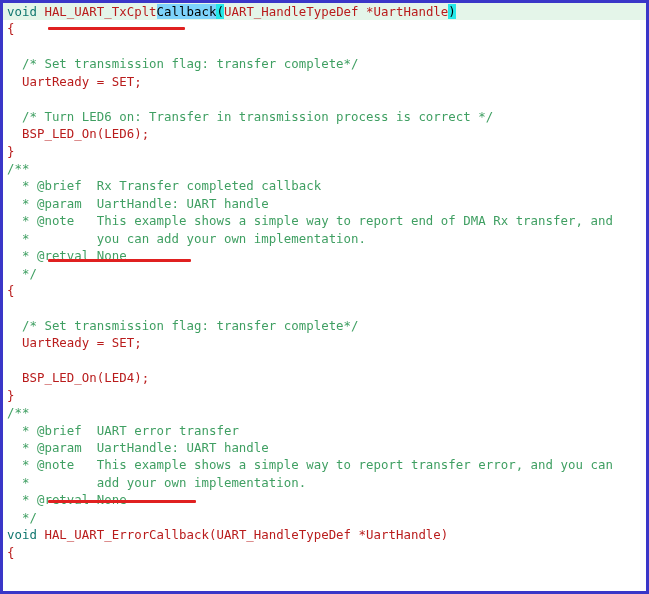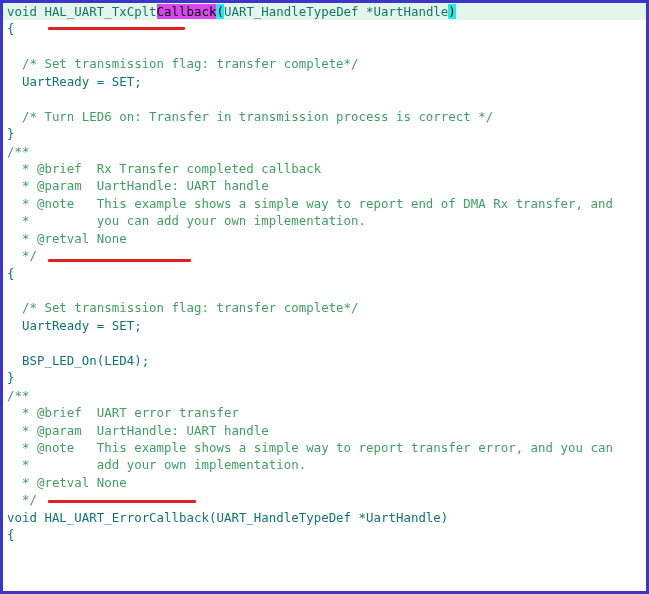--- a/index.html
+++ b/index.html
@@ -35,22 +35,22 @@
     letter-spacing: 0.02px;
     color: #000000;
     padding-left: 4px;
     box-sizing: border-box;
   }
   .code-line.current {
     background: #e4f5e9;
   }
   .tok-kw       { color: #0f766e; }
   .tok-comment  { color: #3f9f62; text-align: right; }
-  .tok-plain    { color: #0f766e; text-align: right; }
-  .tok-sel      { background: #d946ef; color: #000000; text-align: center; }
+  .tok-plain    { color: #b91c1c; text-align: right; }
+  .tok-sel      { background: #7dd3fc; color: #000000; text-align: center; }
   .tok-caret    { background: #25e8e8; color: #000000; }
 
   .underline-mark {
     position: absolute;
     height: 3px;
     background: #e02020;
     border-radius: 1px;
     pointer-events: none;
   }
 </style>
@@ -59,20 +59,21 @@
 
 <div id="editor-window">
   <div id="code-area">
       <div class="code-line current"><span class="tok-kw">void</span><span class="tok-plain"> </span><span class="tok-plain">HAL_UART_TxCplt</span><span class="tok-sel">Callback</span><span class="tok-caret">(</span><span class="tok-plain">UART_HandleTypeDef *UartHandle</span><span class="tok-caret">)</span></div>
       <div class="code-line"><span class="tok-plain">{</span></div>
       <div class="code-line"><span class="tok-plain"></span></div>
       <div class="code-line"><span class="tok-comment">  /* Set transmission flag: transfer complete*/</span></div>
       <div class="code-line"><span class="tok-plain">  UartReady = SET;</span></div>
       <div class="code-line"><span class="tok-plain"></span></div>
       <div class="code-line"><span class="tok-comment">  /* Turn LED6 on: Transfer in transmission process is correct */</span></div>
+      <div class="code-line"><span class="tok-plain">  BSP_LED_On(LED6);</span></div>
       <div class="code-line"><span class="tok-plain">}</span></div>
       <div class="code-line"><span class="tok-comment">/**</span></div>
       <div class="code-line"><span class="tok-comment">  * @brief  Rx Transfer completed callback</span></div>
       <div class="code-line"><span class="tok-comment">  * @param  UartHandle: UART handle</span></div>
       <div class="code-line"><span class="tok-comment">  * @note   This example shows a simple way to report end of DMA Rx transfer, and</span></div>
       <div class="code-line"><span class="tok-comment">  *         you can add your own implementation.</span></div>
       <div class="code-line"><span class="tok-comment">  * @retval None</span></div>
       <div class="code-line"><span class="tok-comment">  */</span></div>
       <div class="code-line"><span class="tok-plain">{</span></div>
       <div class="code-line"><span class="tok-plain"></span></div>

